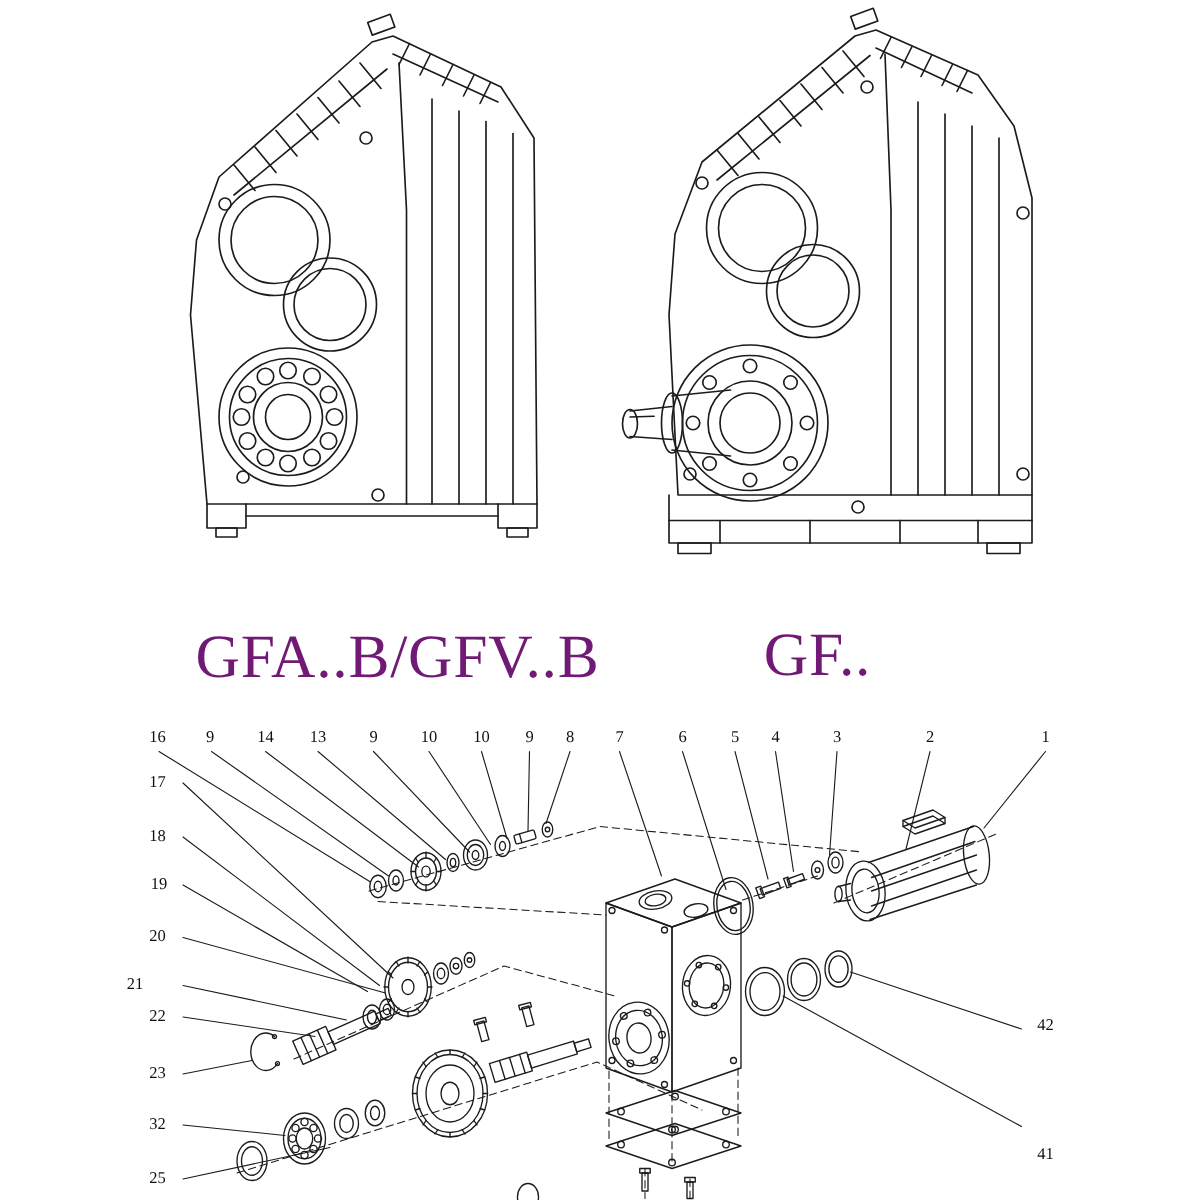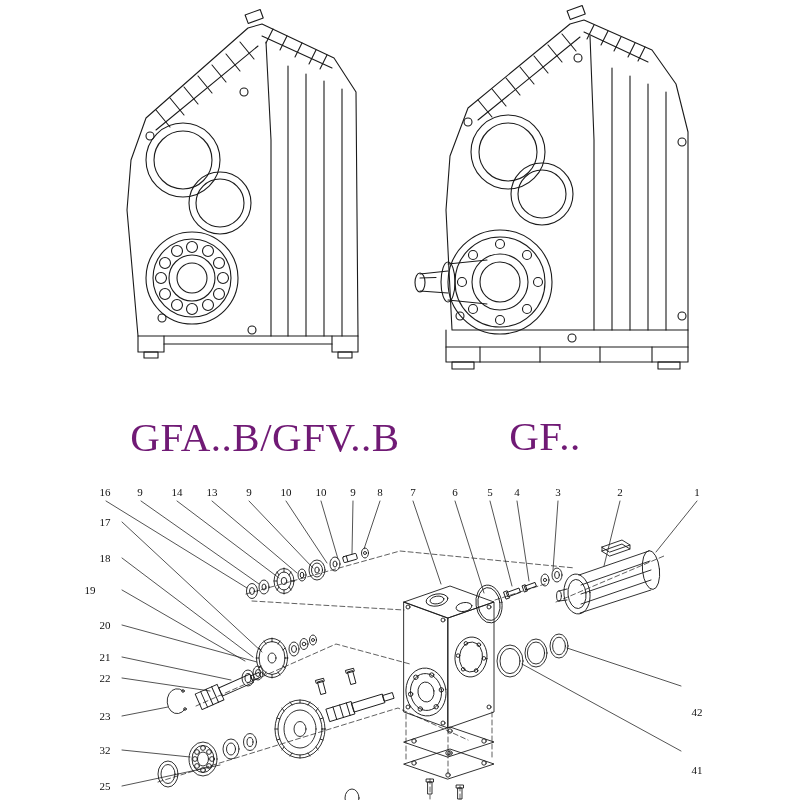--- a/index.html
+++ b/index.html
@@ -449,24 +449,24 @@
 <div class="callout" style="left:413px;top:492px">7</div>
 <div class="callout" style="left:455px;top:492px">6</div>
 <div class="callout" style="left:490px;top:492px">5</div>
 <div class="callout" style="left:517px;top:492px">4</div>
 <div class="callout" style="left:558px;top:492px">3</div>
 <div class="callout" style="left:620px;top:492px">2</div>
 <div class="callout" style="left:697px;top:492px">1</div>
 
 <div class="callout" style="left:105px;top:522px">17</div>
 <div class="callout" style="left:105px;top:558px">18</div>
-<div class="callout" style="left:90px;top:590px">19</div>
+<div class="callout" style="left:106px;top:590px">19</div>
 <div class="callout" style="left:105px;top:625px">20</div>
-<div class="callout" style="left:105px;top:657px">21</div>
+<div class="callout" style="left:90px;top:657px">21</div>
 <div class="callout" style="left:105px;top:678px">22</div>
 <div class="callout" style="left:105px;top:716px">23</div>
 <div class="callout" style="left:105px;top:750px">32</div>
 <div class="callout" style="left:105px;top:786px">25</div>
 
-<div class="callout" style="left:697px;top:712px">42</div>
+<div class="callout" style="left:697px;top:684px">42</div>
 <div class="callout" style="left:697px;top:770px">41</div>
 
 </div>
 
 </body></html>

